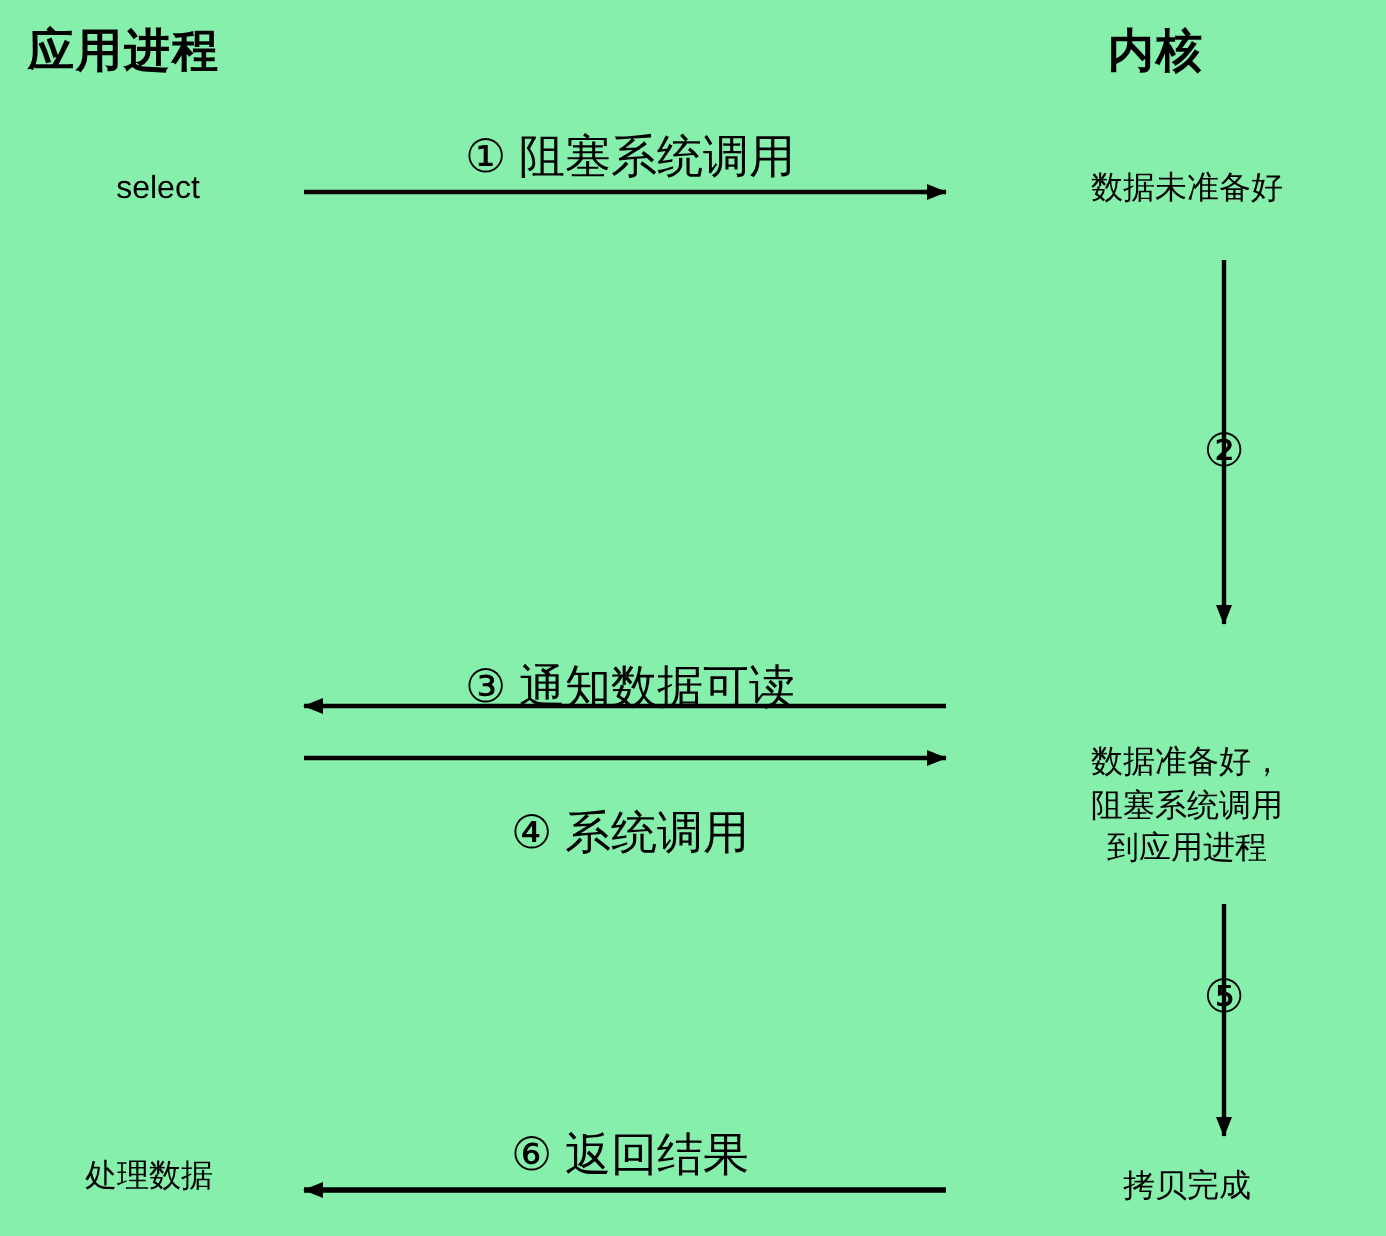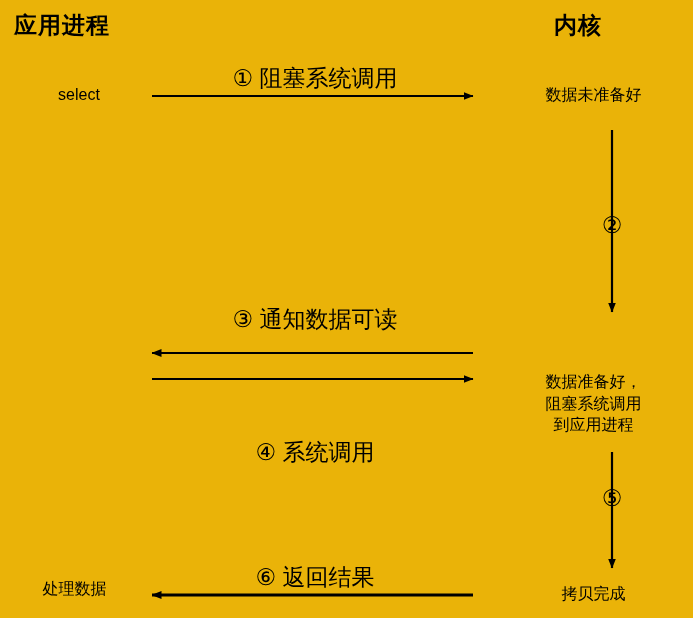--- a/index.html
+++ b/index.html
@@ -9,21 +9,21 @@
   }
   body {
     font-family: "Liberation Sans", "DejaVu Sans", sans-serif;
     color: #000000;
   }
   #canvas {
     position: relative;
     width: 693px;
     height: 618px;
     overflow: hidden;
-    background: #eab308;
+    background: #86efac;
   }
   .hdr {
     position: absolute;
     font-weight: bold;
     font-size: 23px;
     letter-spacing: 1px;
     white-space: nowrap;
   }
   #hdr-app { left: 14px; top: 10px; }
   #hdr-kernel { left: 554px; top: 10px; }
@@ -89,18 +89,18 @@
   <div class="lbl" style="left:496px; top:331px; width:195px;margin-top:40px;">
     <div>数据准备好，</div>
     <div>阻塞系统调用</div>
     <div>到应用进程</div>
   </div>
 
   <div class="lbl" style="left:496px; top:583px; width:195px;">拷贝完成</div>
 
   <div class="arrow-label" style="left:160px; top:63px; width:310px;">① 阻塞系统调用</div>
   <div class="arrow-label" style="left:590px; top:212px; width:44px;">②</div>
-  <div class="arrow-label" style="left:160px; top:304px; width:310px;">③ 通知数据可读</div>
-  <div class="arrow-label" style="left:160px; top:401px; width:310px;margin-top:36px;">④ 系统调用</div>
+  <div class="arrow-label" style="left:160px; top:328px; width:310px;">③ 通知数据可读</div>
+  <div class="arrow-label" style="left:160px; top:401px; width:310px;">④ 系统调用</div>
   <div class="arrow-label" style="left:590px; top:485px; width:44px;">⑤</div>
   <div class="arrow-label" style="left:160px; top:562px; width:310px;">⑥ 返回结果</div>
 
 </div>
 
 </body></html>

